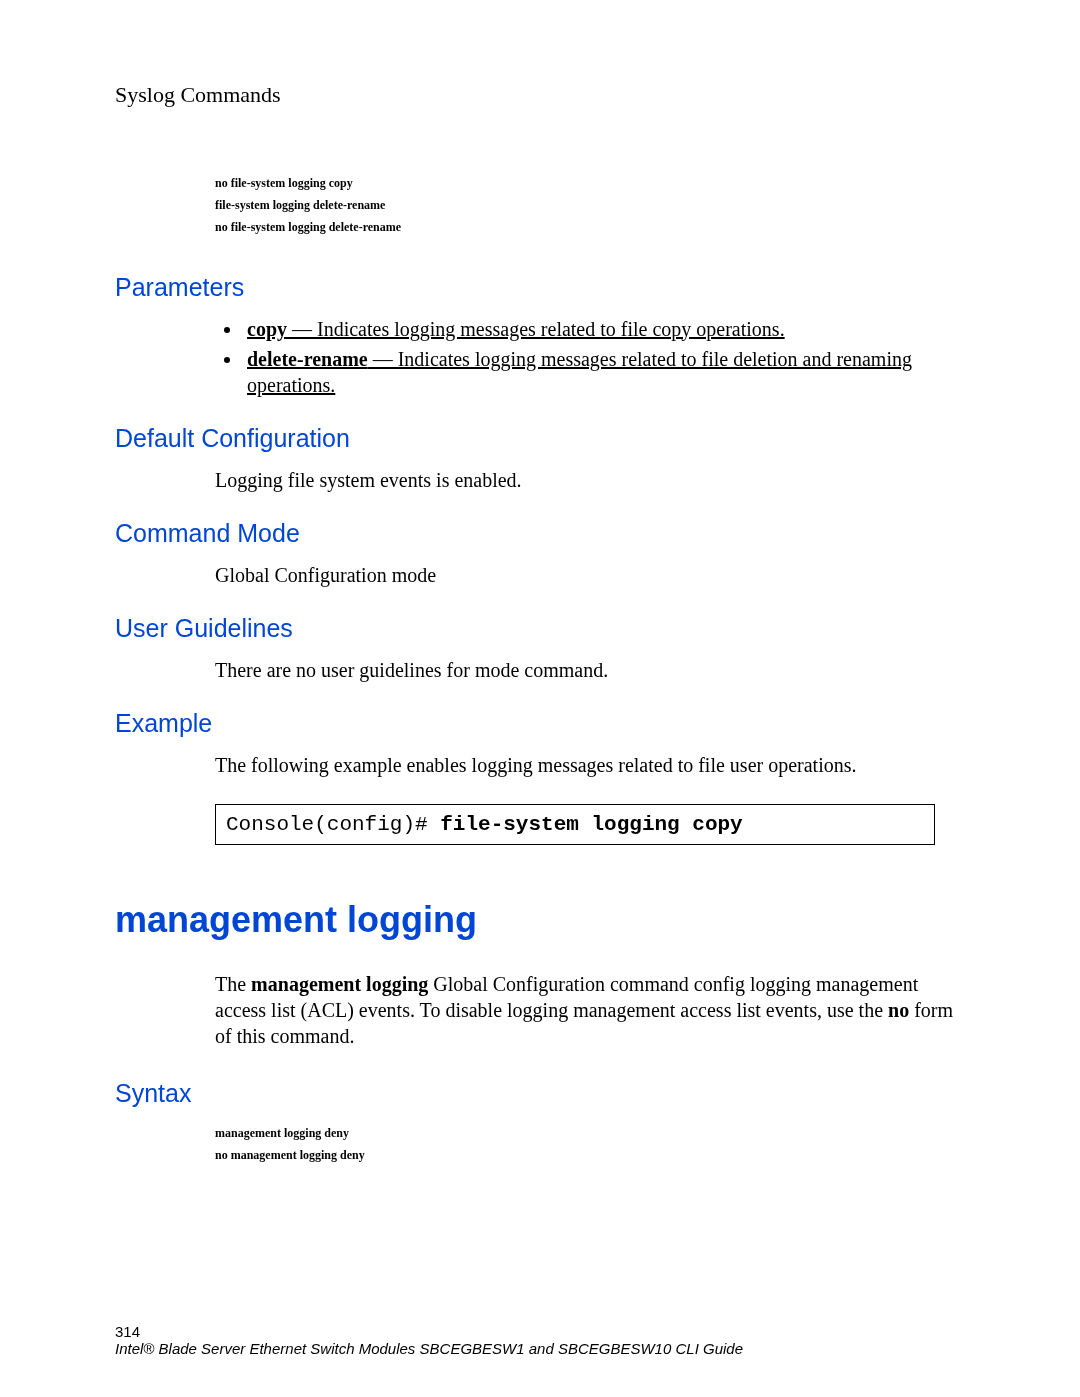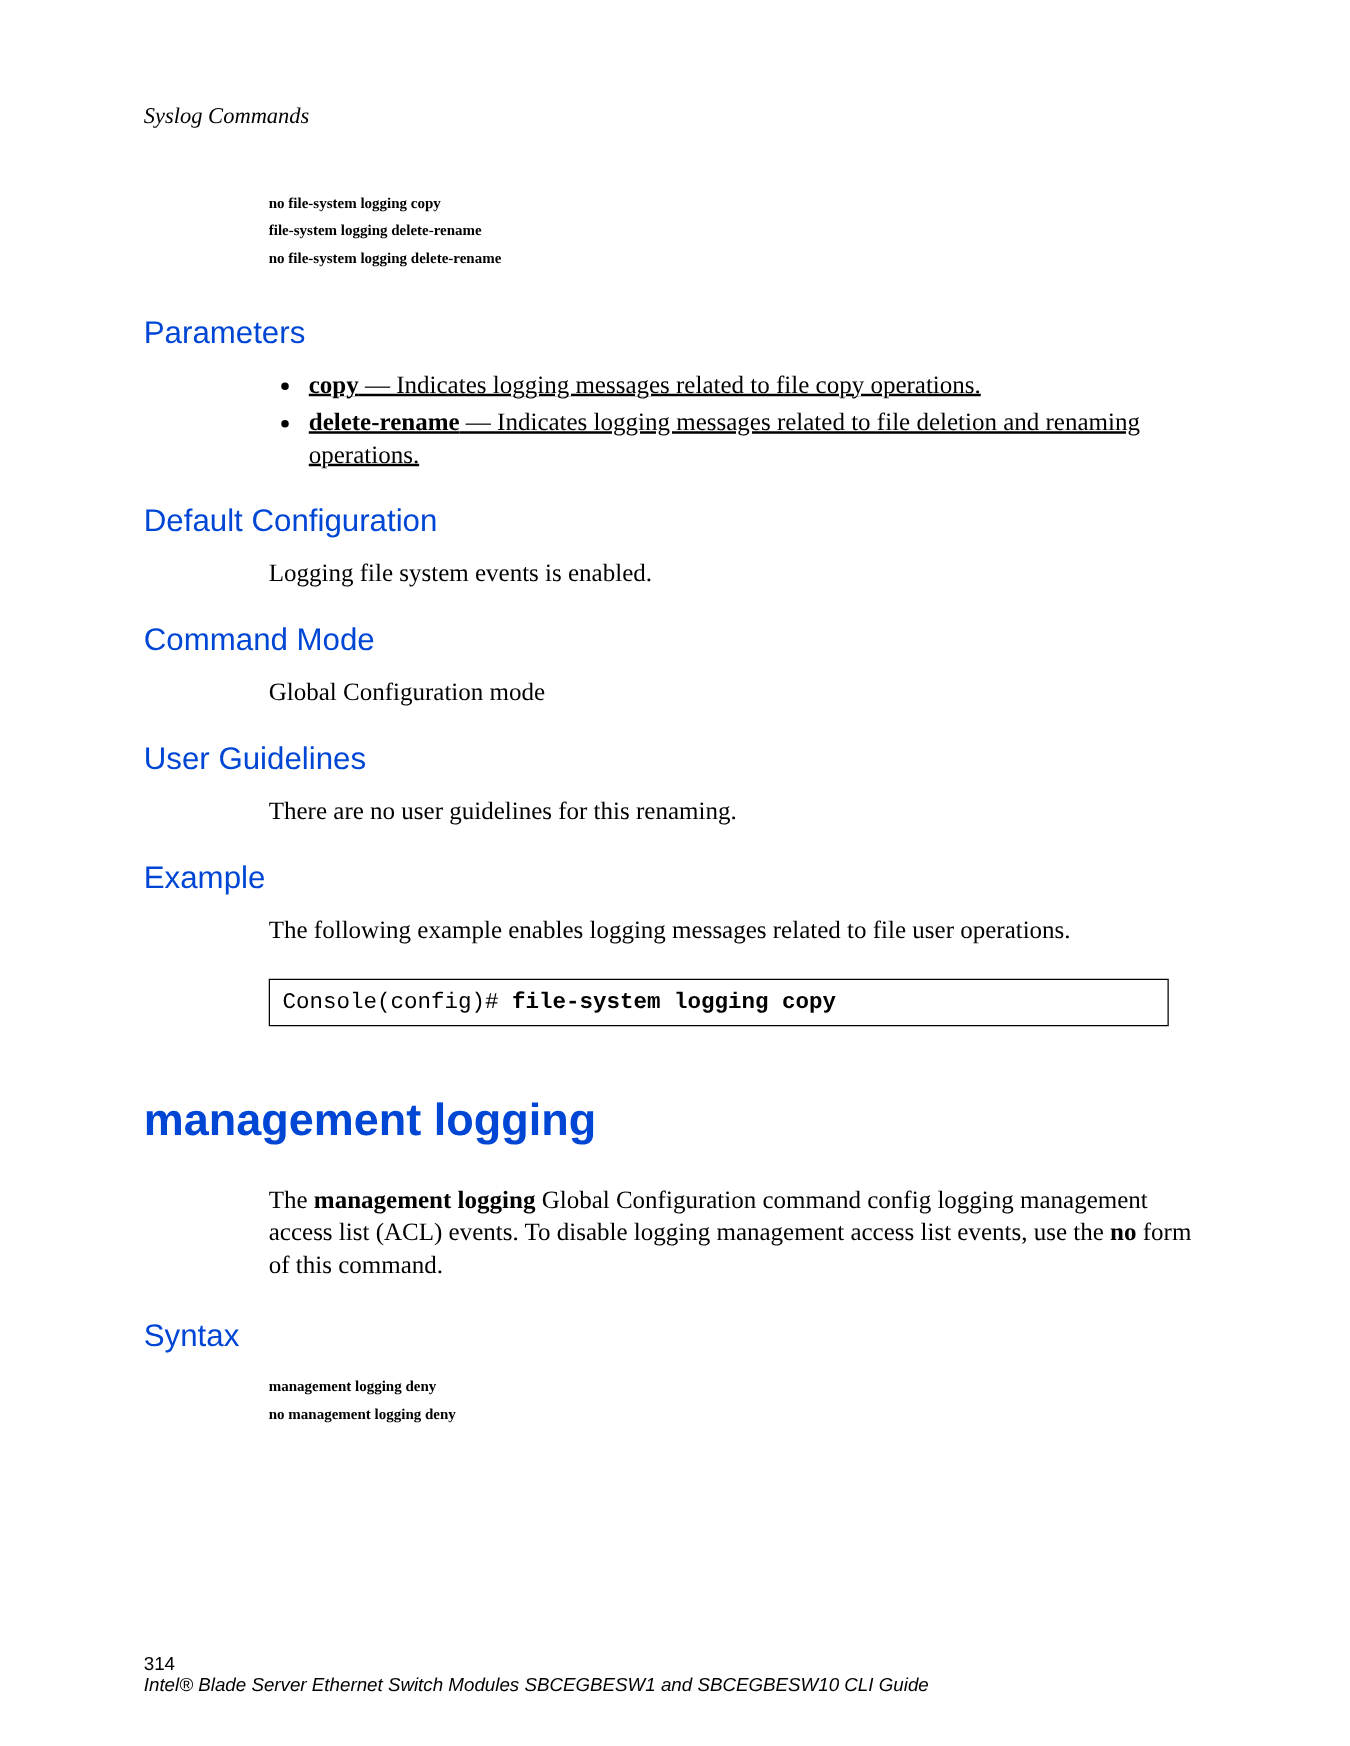--- a/index.html
+++ b/index.html
@@ -10,23 +10,22 @@
     color: #000;
   }
   .page {
     width: 1080px;
     height: 1397px;
     position: relative;
     box-sizing: border-box;
     padding: 82px 110px 50px 115px;
   }
   .running-header {
-    font-style: italic;
-    font-size: 18px;
-    margin-bottom: 48px;
+    font-size: 22px;
+    margin-bottom: 64px;
   }
   .syntax-block {
     margin-left: 100px;
     font-weight: bold;
     font-size: 12px;
     line-height: 1.85;
     margin-bottom: 34px;
   }
   .section-h2 {
     font-family: Liberation Sans, sans-serif;
@@ -53,21 +52,21 @@
     padding-left: 4px;
   }
   .section-gap {
     margin-bottom: 26px;
   }
   .code-box {
     margin-left: 100px;
     border: 1px solid #000;
     padding: 8px 10px;
     font-family: "Courier New", Courier, monospace;
-    font-size: 18px;
+    font-size: 21px;
     width: 720px;
     box-sizing: border-box;
     margin-bottom: 54px;
   }
   .code-box .prompt {
     font-weight: normal;
   }
   .code-box .cmd {
     font-weight: bold;
   }
@@ -135,21 +134,21 @@
     <div class="body-text">Logging file system events is enabled.</div>
   </div>
 
   <div class="section-gap">
     <div class="section-h2">Command Mode</div>
     <div class="body-text">Global Configuration mode</div>
   </div>
 
   <div class="section-gap">
     <div class="section-h2">User Guidelines</div>
-    <div class="body-text">There are no user guidelines for this renaming.</div>
+    <div class="body-text">There are no user guidelines for mode command.</div>
   </div>
 
   <div>
     <div class="section-h2">Example</div>
     <div class="body-text">The following example enables logging messages related to file user operations.</div>
     <div class="code-box">
       <span class="prompt">Console(config)# </span><span class="cmd">file-system logging copy</span>
     </div>
   </div>
 

